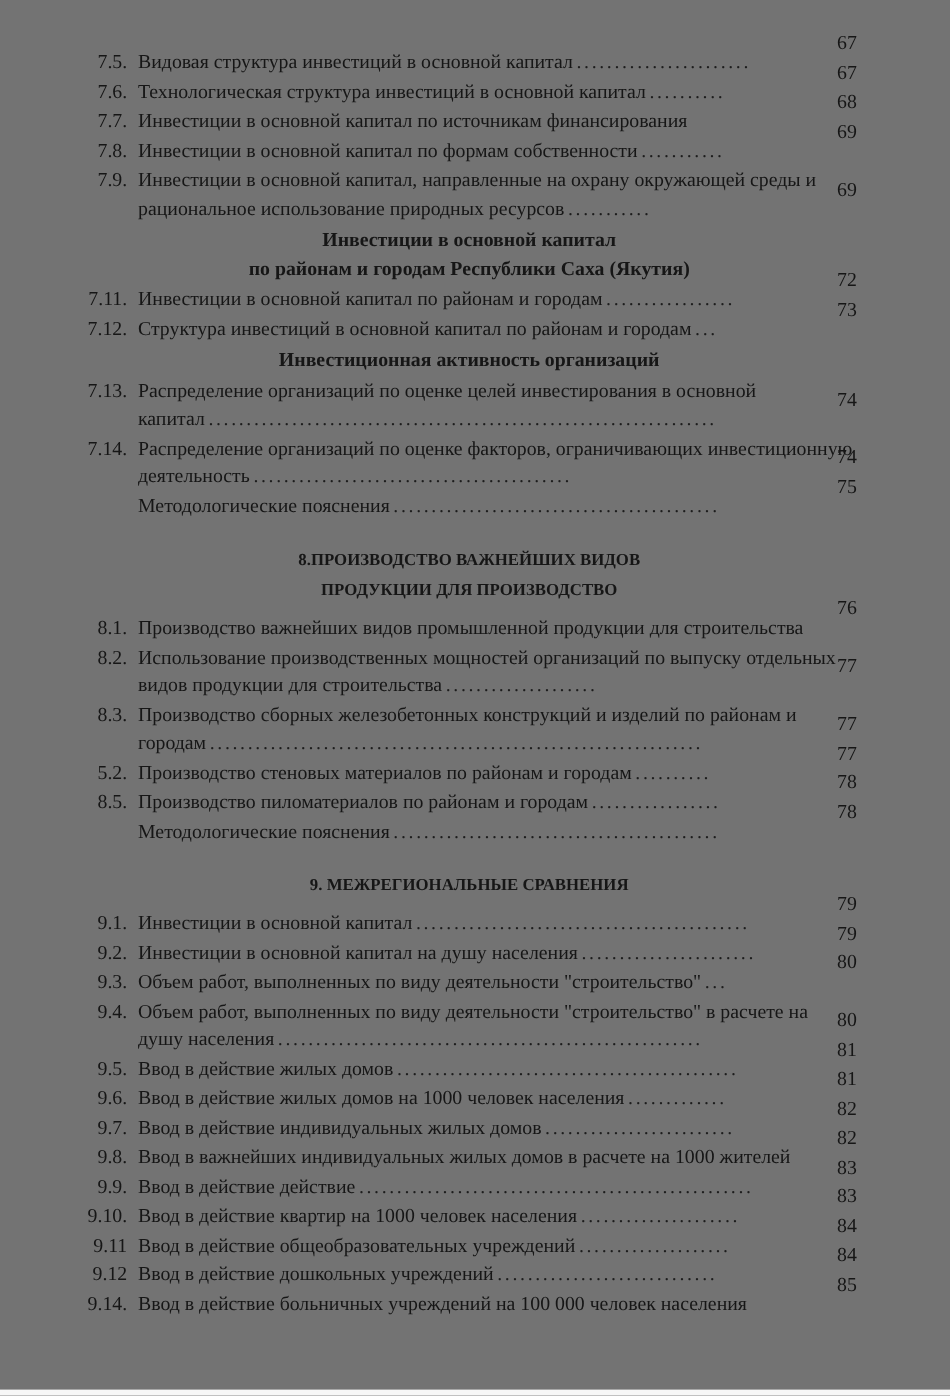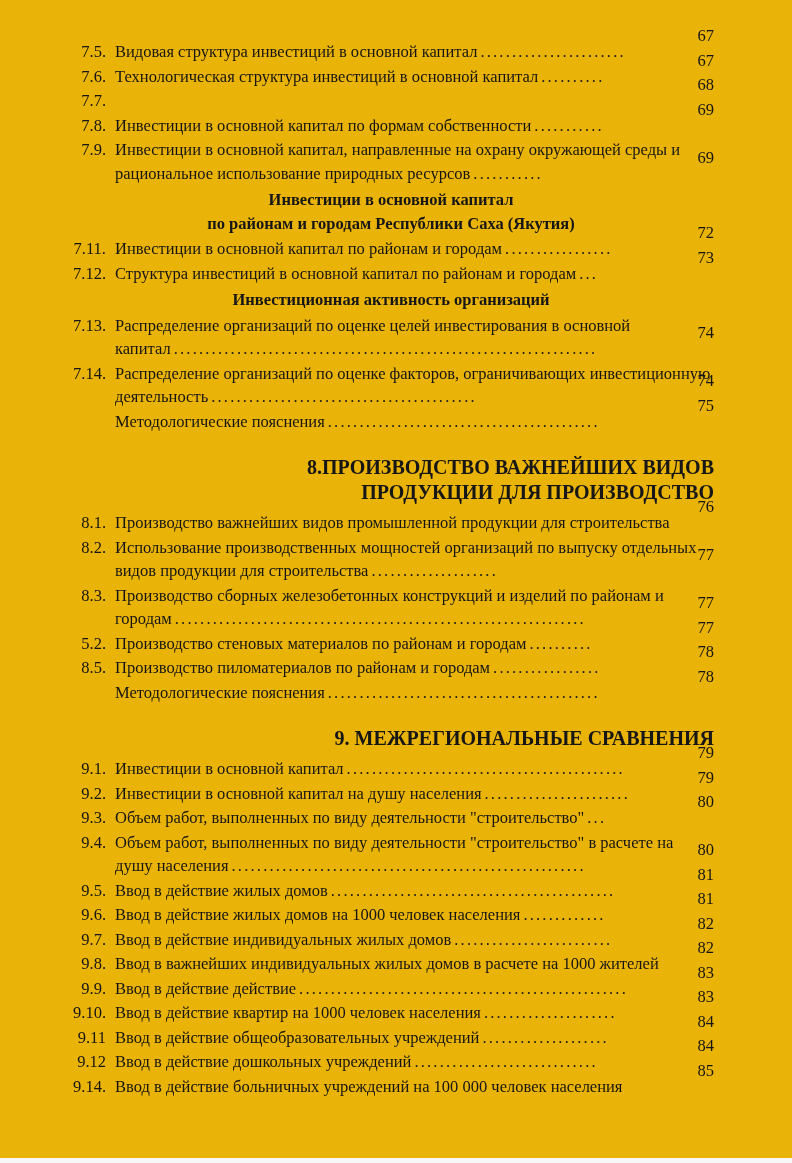--- a/index.html
+++ b/index.html
@@ -1,21 +1,21 @@
 <!DOCTYPE html>
 <html lang="ru"><head>
 <meta charset="utf-8">
 <style>
   html, body { margin: 0; padding: 0; background: #e8e8e8; }
   .page {
     position: relative;
     width: 792px;
     height: 1163px;
     margin: 0 auto;
-    background: #eab308;
+    background: #737373;
     color: #161616;
     font-family: "Liberation Serif", "DejaVu Serif", serif;
     overflow: hidden;
   }
   .content {
     position: absolute;
     left: 68px;
     top: 40px;
     width: 646px;
   }
@@ -47,42 +47,42 @@
     line-height: 23.5px;
   }
   .subheading {
     text-align: center;
     font-weight: bold;
     font-size: 16.5px;
     line-height: 23.5px;
     margin: 3px 0 2px 0;
   }
   .chapter {
-    text-align: right;
+    text-align: center;
     font-weight: bold;
-    font-size: 20px;
+    font-size: 14px;
     line-height: 25px;
     margin: 22px 0 6px 0;
   }
   .heading-line { }
   .page-bottom-shade {
     position: absolute;
     left: 0; right: 0; bottom: 0;
     height: 5px;
     background: #f7f7f7;
   }
 </style>
 </head>
 <body>
 
 <div class="page">
   <div class="content">
       <div class="entry"><span class="num">7.5.</span><span class="title">Видовая структура инвестиций в основной капитал</span><span class="leader">.......................</span><span class="pageno">67</span></div>
       <div class="entry"><span class="num">7.6.</span><span class="title">Технологическая структура инвестиций в основной капитал</span><span class="leader">..........</span><span class="pageno">67</span></div>
-      <div class="entry"><span class="num">7.7.</span><span class="leader"></span><span class="pageno">68</span></div>
+      <div class="entry"><span class="num">7.7.</span><span class="title">Инвестиции в основной капитал по источникам финансирования</span><span class="leader"></span><span class="pageno">68</span></div>
       <div class="entry"><span class="num">7.8.</span><span class="title">Инвестиции в основной капитал по формам собственности</span><span class="leader">...........</span><span class="pageno">69</span></div>
       <div class="entry"><span class="num">7.9.</span><span class="title">Инвестиции в основной капитал, направленные на охрану окружающей среды и рациональное использование природных ресурсов</span><span class="leader">...........</span><span class="pageno">69</span></div>
       <div class="subheading">
         <div class="heading-line">Инвестиции в основной капитал</div>
         <div class="heading-line">по районам и городам Республики Саха (Якутия)</div>
       </div>
       <div class="entry"><span class="num">7.11.</span><span class="title">Инвестиции в основной капитал по районам и городам</span><span class="leader">.................</span><span class="pageno">72</span></div>
       <div class="entry"><span class="num">7.12.</span><span class="title">Структура инвестиций в основной капитал по районам и городам</span><span class="leader">...</span><span class="pageno">73</span></div>
       <div class="subheading">
         <div class="heading-line">Инвестиционная активность организаций</div>

